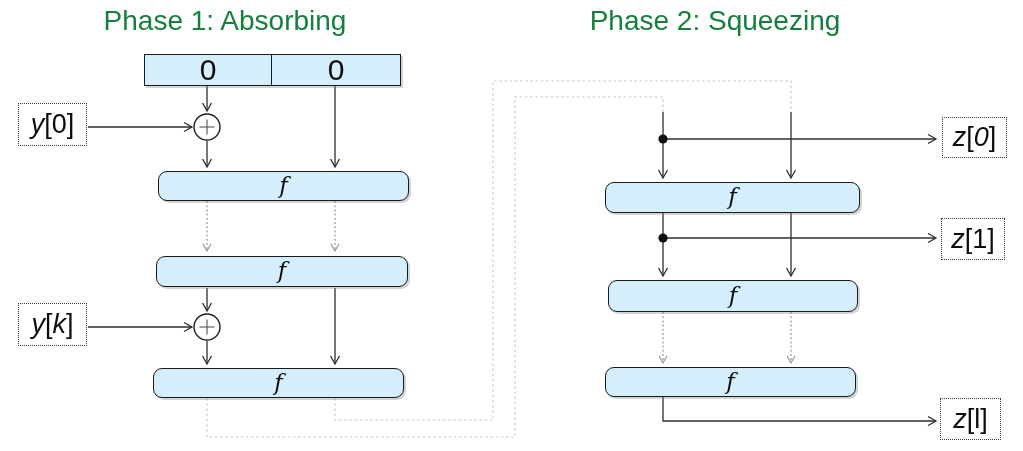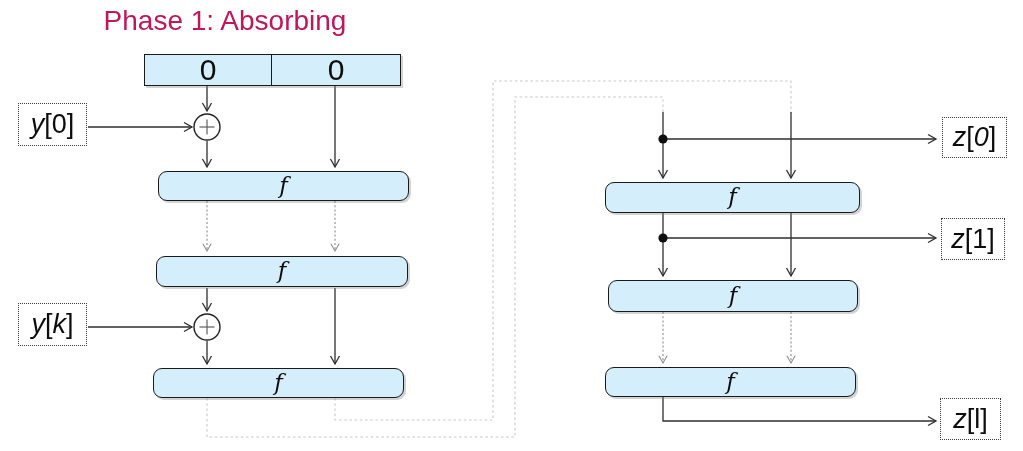--- a/index.html
+++ b/index.html
@@ -9,21 +9,21 @@
     --dotted-arrow:#8a8a8a;
     --routing-dash:#c8c8c8;
   }
   html,body{margin:0;padding:0;background:#ffffff;}
   .canvas{
     position:relative;width:1023px;height:451px;background:#ffffff;overflow:hidden;
     font-family:"Liberation Sans",sans-serif;color:#111;
   }
   .title{
     position:absolute;top:5px;height:32px;text-align:center;
-    font-size:28px;line-height:32px;color:#be185d;white-space:nowrap;
+    font-size:28px;line-height:32px;color:#15803d;white-space:nowrap;
   }
   svg.wires{position:absolute;left:0;top:0;width:1023px;height:451px;}
   .ln{stroke:var(--arrow,#2e2e2e);stroke-width:1.3;fill:none;}
   .lng{stroke:var(--dotted-arrow,#8a8a8a);stroke-width:1.1;stroke-dasharray:2 2.2;fill:none;}
   .lnr{stroke:var(--routing-dash,#c8c8c8);stroke-width:1.1;stroke-dasharray:2.6 2.6;fill:none;}
   .mkd{fill:none;stroke:var(--arrow,#2e2e2e);stroke-width:1.3;}
   .mkg{fill:none;stroke:var(--dotted-arrow,#8a8a8a);stroke-width:1.1;}
   .xc{fill:#ffffff;stroke:#222;stroke-width:1.4;}
   .xp{stroke:#5f5f5f;stroke-width:1.2;}
   .jdot{fill:#101010;}
@@ -57,20 +57,21 @@
     font-size:27px;color:#0d0d0d;white-space:nowrap;
   }
   .it{font-style:italic;}
 </style>
 </head>
 <body>
 
 <div class="canvas">
 
   <div class="title" style="left:60px;width:330px;">Phase 1: Absorbing</div>
+  <div class="title" style="left:550px;width:330px;">Phase 2: Squeezing</div>
 
   <svg class="wires" viewBox="0 0 1023 451">
     <defs>
       <marker id="mD" markerUnits="userSpaceOnUse" viewBox="0 0 12 12" markerWidth="12" markerHeight="12" refX="10" refY="6" orient="auto">
         <path class="mkd" d="M2,1.5 L10,6 L2,10.5"></path>
       </marker>
       <marker id="mG" markerUnits="userSpaceOnUse" viewBox="0 0 12 12" markerWidth="11" markerHeight="11" refX="10" refY="6" orient="auto">
         <path class="mkg" d="M2,1.5 L10,6 L2,10.5"></path>
       </marker>
     </defs>

